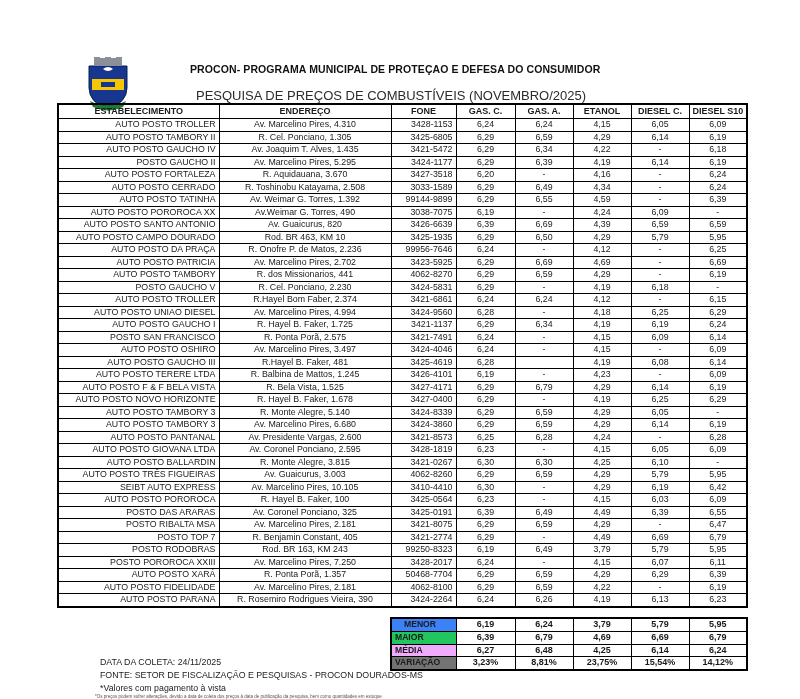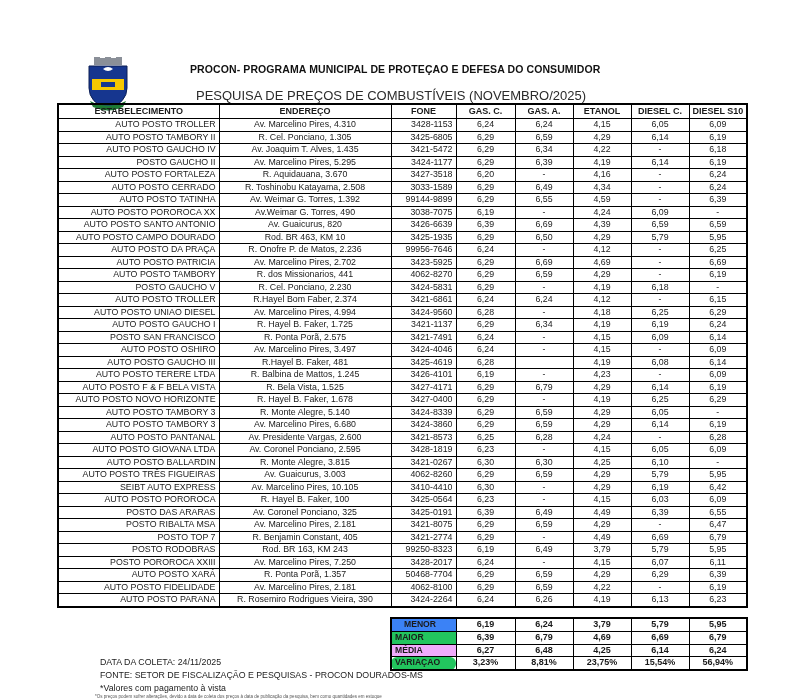--- a/index.html
+++ b/index.html
@@ -513,26 +513,26 @@
   </tr>
       <tr>
     <td class="sum-label" style="background: #f0abfc;">MÉDIA</td>
     <td class="sum-val">6,27</td>
     <td class="sum-val">6,48</td>
     <td class="sum-val">4,25</td>
     <td class="sum-val">6,14</td>
     <td class="sum-val">6,24</td>
   </tr>
       <tr>
-    <td class="sum-label" style="background: #22c55e; border-radius: 6px;">VARIAÇÃO</td>
+    <td class="sum-label" style="background: #737373;">VARIAÇÃO</td>
     <td class="sum-val">3,23%</td>
     <td class="sum-val">8,81%</td>
     <td class="sum-val">23,75%</td>
     <td class="sum-val">15,54%</td>
-    <td class="sum-val">56,94%</td>
+    <td class="sum-val">14,12%</td>
   </tr>
     </tbody>
 </table>
 
 <div class="footer-line f-date">DATA DA COLETA:  24/11/2025</div>
 <div class="footer-line f-src">FONTE: SETOR DE FISCALIZAÇÃO E PESQUISAS - PROCON DOURADOS-MS</div>
 <div class="footer-line f-note">*Valores com pagamento à vista</div>
 <div class="footer-line f-fine">*Os preços podem sofrer alterações, devido a data de coleta dos preços à data de publicação da pesquisa, bem como quantidades em estoque</div>
 
 </body></html>

